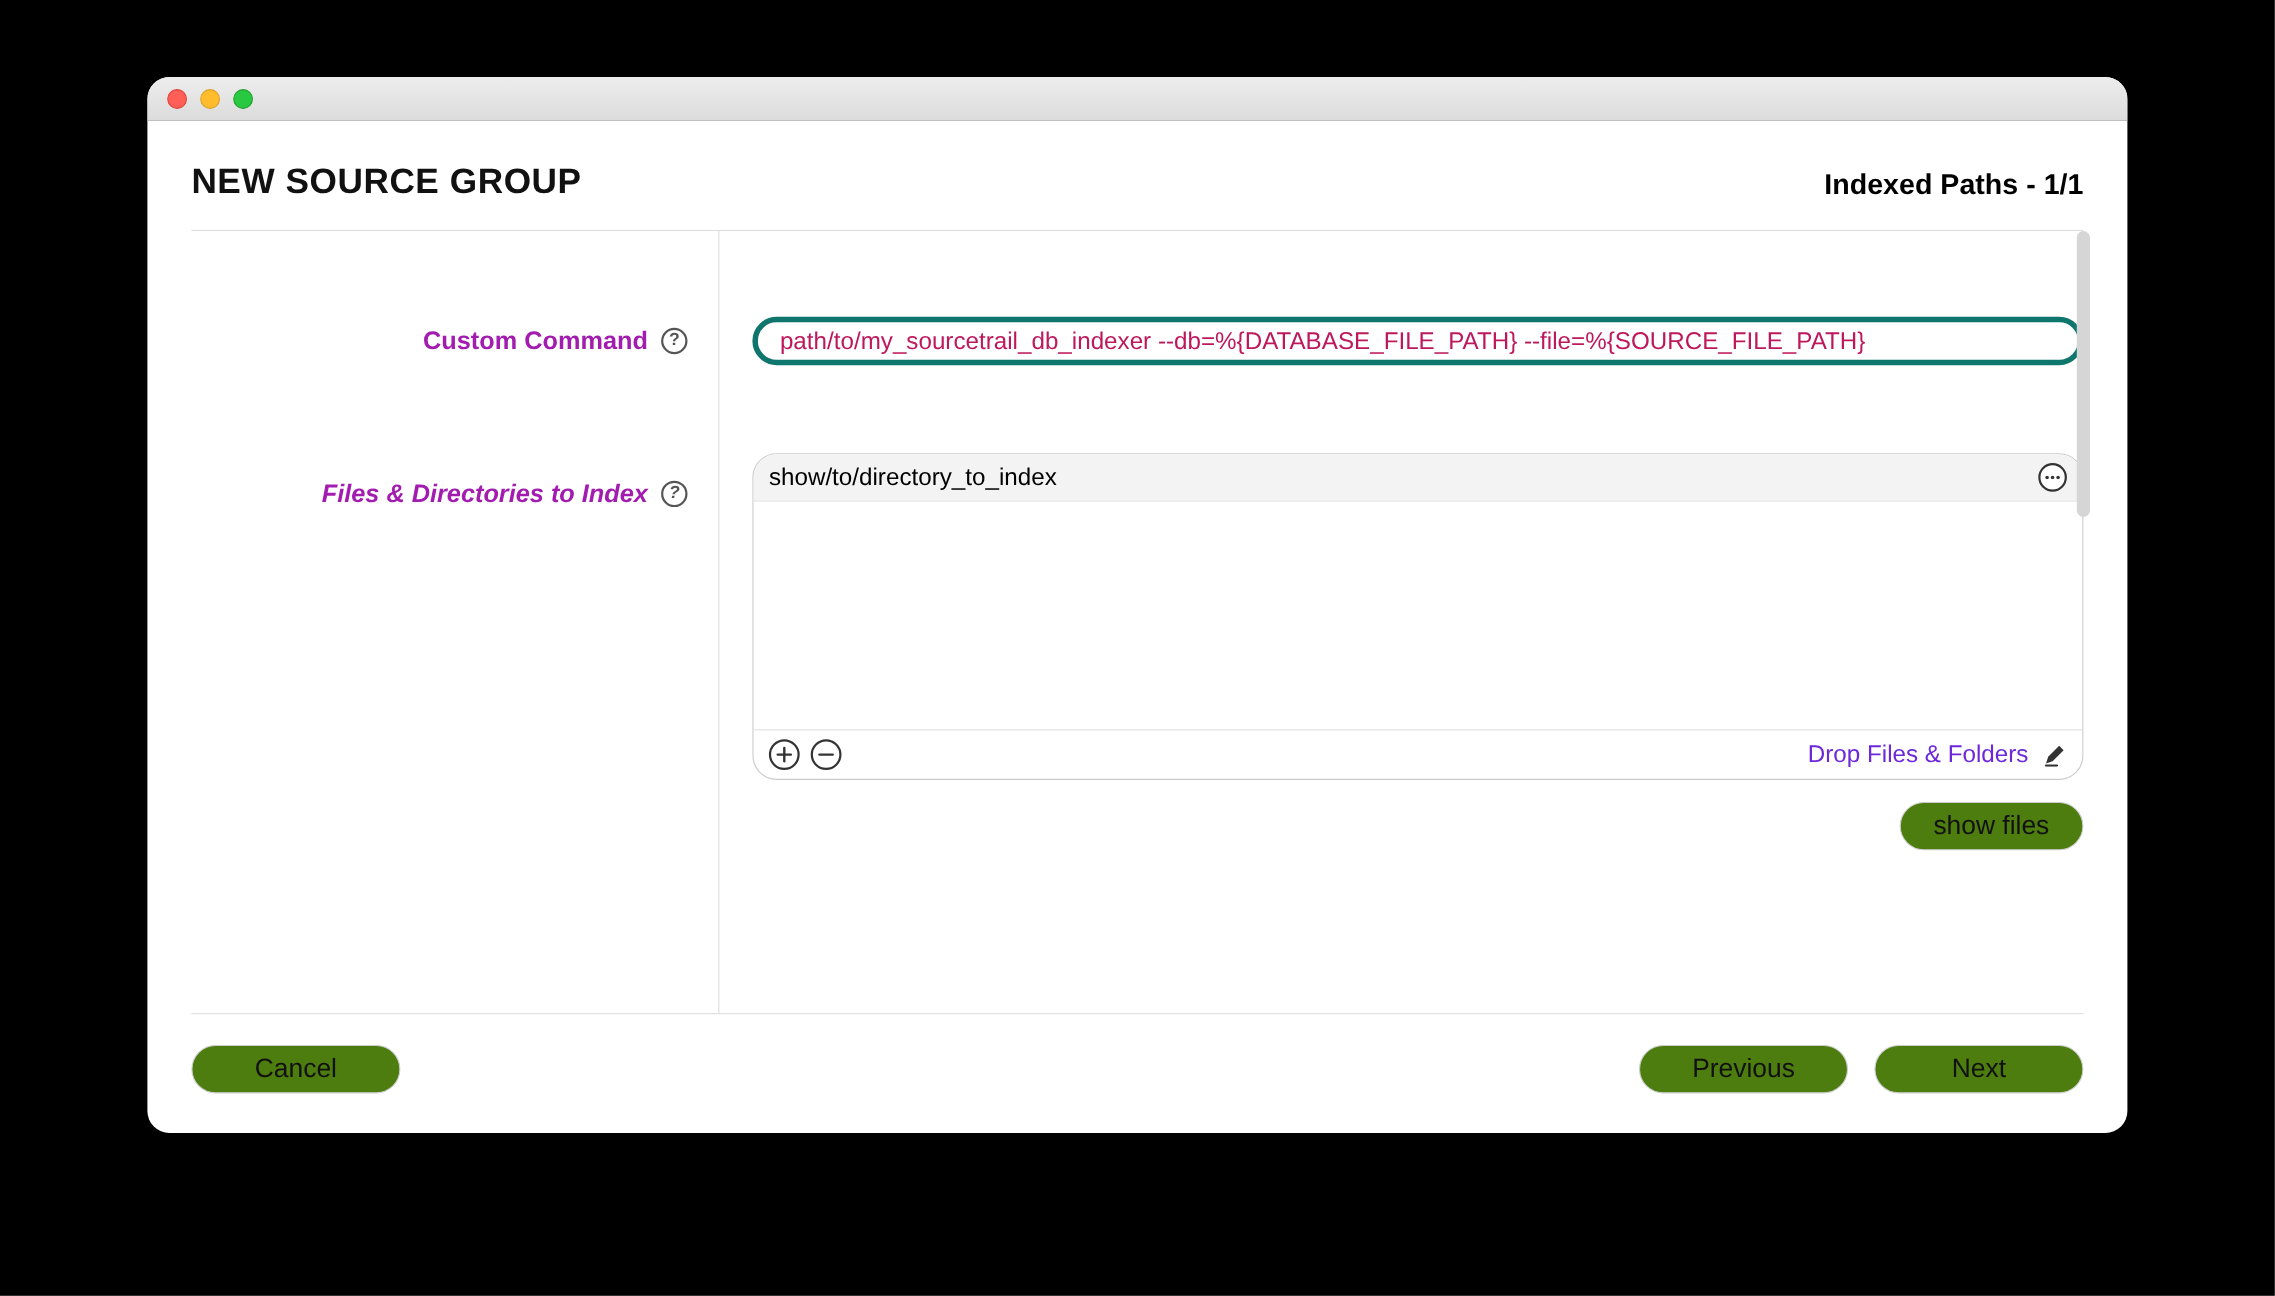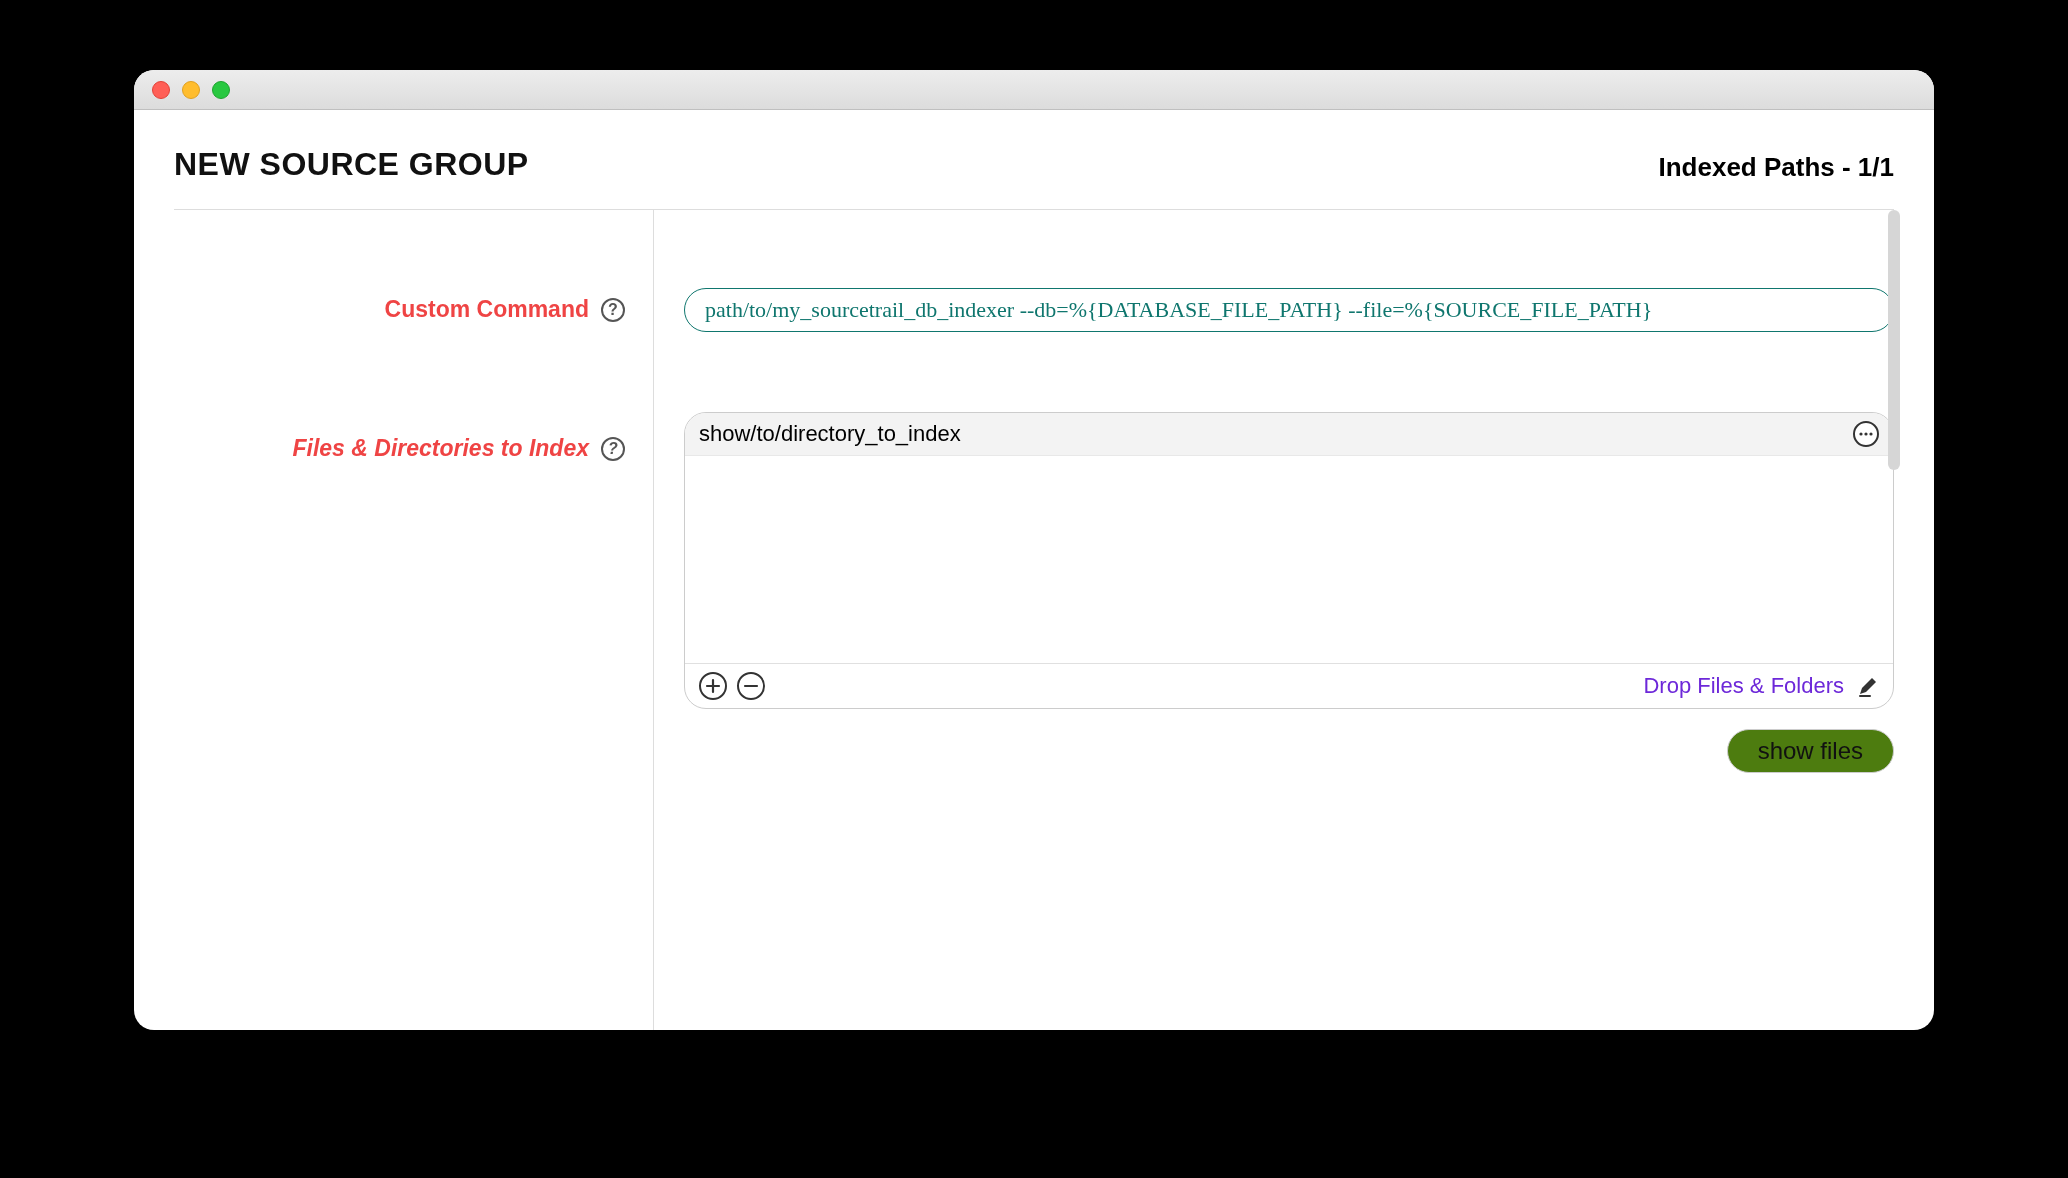--- a/index.html
+++ b/index.html
@@ -73,21 +73,21 @@
 }
 .field-row {
   display: flex;
   justify-content: flex-end;
   align-items: center;
   gap: 12px;
 }
 .field-label {
   font-size: 23px;
   font-weight: 700;
-  color: #ef4444;
+  color: #a21caf;
 }
 .help-icon {
   width: 24px; height: 24px;
   border: 2px solid #555;
   border-radius: 50%;
   display: inline-flex;
   align-items: center;
   justify-content: center;
   font-size: 16px;
   font-weight: 700;
@@ -96,26 +96,26 @@
 }
 
 .right-col {
   padding-top: 78px;
   padding-left: 30px;
   position: relative;
 }
 .text-input {
   width: 100%;
   height: 44px;
-  border: 1px solid #0f766e;
+  border: 5px solid #0f766e;
   border-radius: 22px;
   padding: 0 20px;
   font-size: 22px;
-  font-family: Liberation Serif, serif;
-  color: #0f766e;
+  font-family: Liberation Sans, sans-serif;
+  color: #be185d;
   outline: none;
 }
 
 .files-box {
   margin-top: 0;
   border: 1px solid #ccc;
   border-radius: 22px;
   overflow: hidden;
 }
 .files-list {
@@ -285,14 +285,21 @@
         </div>
       </div>
 
       <div class="show-files-row">
         <button class="pill-button">show files</button>
       </div>
     </div>
 
   </div>
 
+  <div class="footer">
+    <button class="pill-button w">Cancel</button>
+    <div class="footer-right">
+      <button class="pill-button w">Previous</button>
+      <button class="pill-button w">Next</button>
+    </div>
+  </div>
 
 </div>
 
 </body></html>

